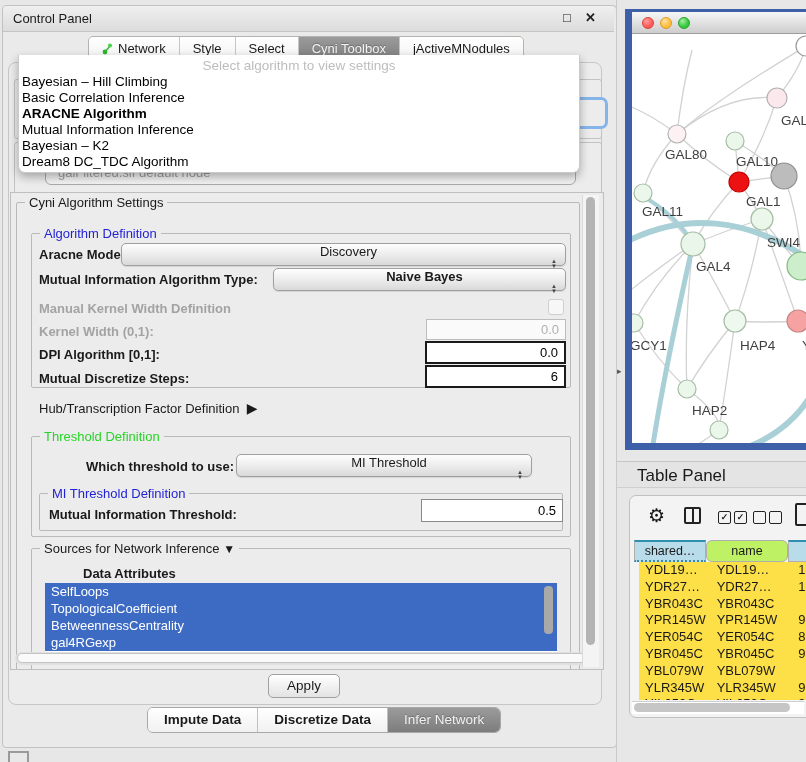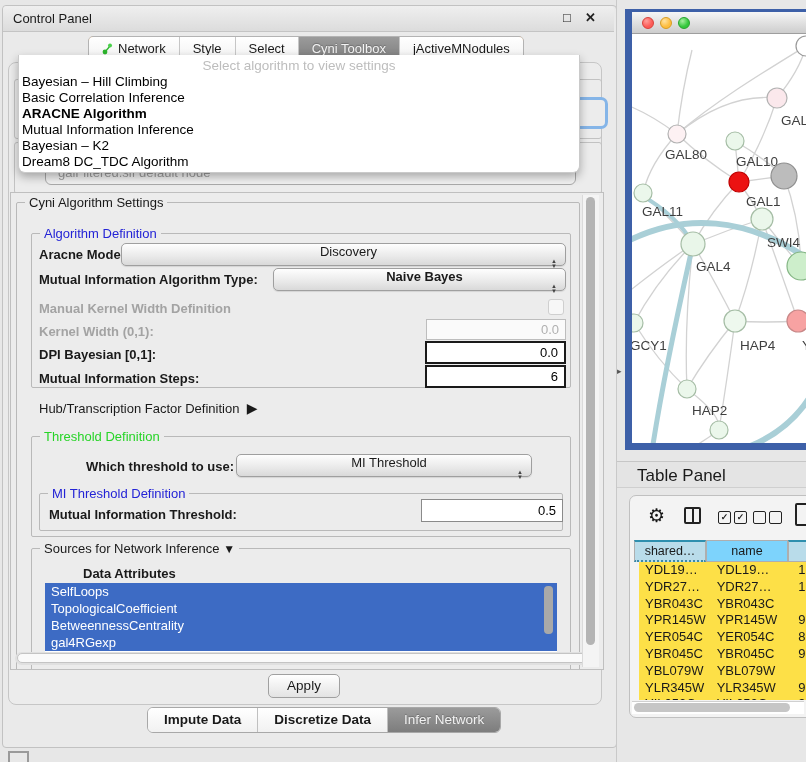--- a/index.html
+++ b/index.html
@@ -83,21 +83,21 @@
   .tp-box{left:629px;top:495px;width:190px;height:221px;background:#f3f3f3;border:1px solid #c0c0c0;border-radius:7px;}
   .ticon{position:absolute;color:#161616;}
   .gear{left:648px;top:504px;font-size:19px;}
   .colsplit{left:684px;top:507px;width:17px;height:17px;border:2px solid #222;border-radius:2px;box-sizing:border-box;}
   .colsplit:before{content:"";position:absolute;left:6px;top:0;width:2px;height:13px;background:#222;}
   .cbpair{display:flex;gap:3px;position:absolute;}
   .cb{width:11px;height:11px;border:1.5px solid #222;border-radius:2px;font-size:9px;line-height:11px;text-align:center;font-weight:bold;}
   .pageicon{left:795px;top:503px;width:14px;height:19px;border:2px solid #222;border-radius:2px;}
   .thead{position:absolute;top:540px;height:22px;font-size:12.5px;display:flex;align-items:center;justify-content:center;box-sizing:border-box;border:1px solid #aeaeae;}
   .th-blue{background:#b9dcea;border-top:2px solid #2e8fae;}
-  .th-gray{background:#7dd3fc;}
+  .th-gray{background:#bef264;border-radius:6px;}
   .th-dotted{border-bottom:2px dotted #3a8aa8;}
   .tbody{left:631px;top:562px;width:193px;height:138px;background:#fde047;overflow:hidden;font-size:13px;margin-left:8px;}
   .trow{display:flex;height:16.8px;line-height:16.8px;}
   .tcell{overflow:hidden;white-space:nowrap;box-sizing:border-box;padding-left:6px;}
   .tcell.c0{width:72px;}.tcell.c1{width:82px;}.tcell.c2{width:40px;}
   .tp-hsb{left:632px;top:701px;width:172px;height:12px;background:#fff;border-top:1px solid #d0d0d0;}
   .tp-hsb-thumb{position:absolute;left:2px;top:1px;width:156px;height:9px;background:#c6c6c6;border-radius:5px;}
 </style>
 </head>
 <body>
@@ -174,23 +174,23 @@
       <span>Naive Bayes</span>
       <span class="updn">
           <span>▲</span>
           <span>▼</span>
         </span>
     </div>
     <span class="lbl lbl-dis" style="left:28px;top:108px;">Manual Kernel Width Definition</span>
     <span class="chk" style="left:537px;top:106px;"></span>
     <span class="lbl lbl-dis" style="left:28px;top:131px;">Kernel Width (0,1):</span>
     <input class="field field-dis" style="left: 415px; top: 126px; width: 140px; height: 21px;" value="0.0">
-    <span class="lbl" style="left:28px;top:154px;">DPI Bayesian [0,1]:</span>
+    <span class="lbl" style="left:28px;top:154px;">DPI Algorithm [0,1]:</span>
     <input class="field field-strong" style="left: 414px; top: 148px; width: 141px; height: 23px;" value="0.0">
-    <span class="lbl" style="left:28px;top:178px;">Mutual Information Steps:</span>
+    <span class="lbl" style="left:28px;top:178px;">Mutual Discretize Steps:</span>
     <input class="field field-strong" style="left: 414px; top: 172px; width: 141px; height: 23px;" value="6">
 
     <span class="lbl" style="left:28px;top:207px;font-weight:normal;">
       <span>Hub/Transcription Factor Definition</span>&nbsp;
       <span style="font-size:14px;">▶</span>
     </span>
 
     <div class="abs group" style="left:20px;top:243px;width:538px;height:99px;">
       <span class="gt gt-green">Threshold Definition</span>
     </div>

